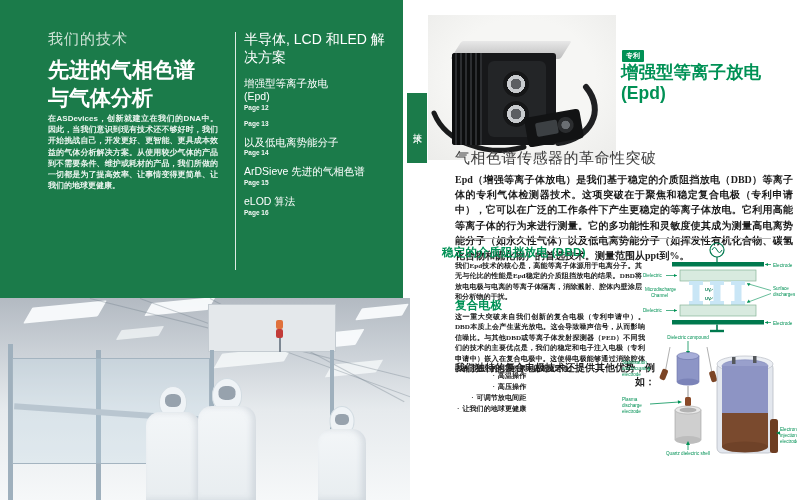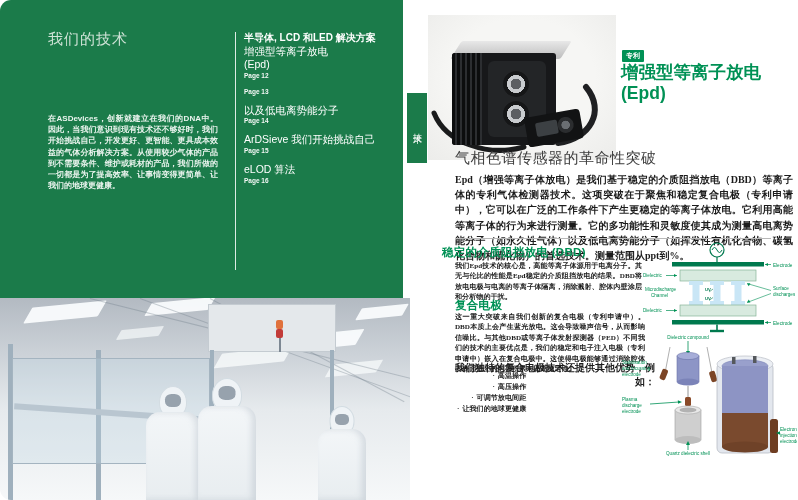--- a/index.html
+++ b/index.html
@@ -1,30 +1,30 @@
 <!DOCTYPE html>
 <html><head>
 <meta charset="utf-8">
 <style>
   html,body{margin:0;padding:0;background:#ffffff;}
   .page{position:relative;width:798px;height:500px;overflow:hidden;background:#ffffff;
-        font-family:"Liberation Sans",sans-serif;border-radius:11px;}
+        font-family:"Liberation Sans",sans-serif;}
   .abs{position:absolute;}
 
   
   .green-panel{left:0;top:0;width:403px;height:298px;background:#1b7b4a;}
   .eyebrow{left:48px;top:30px;font-size:15px;color:#cfe3d7;letter-spacing:1px;}
   .big-title{left:48px;top:56px;font-size:21px;line-height:1.32;font-weight:bold;color:#ffffff;white-space:pre-line;}
   .intro-left{left:48px;top:113px;width:170px;font-size:8px;line-height:1.4;color:#eaf4ee;
               font-weight:bold;text-align:justify;}
 
   
   .toc-divider{left:235px;top:32px;width:1px;height:238px;background:rgba(255,255,255,.85);}
   .toc{left:244px;top:31px;width:152px;color:#ffffff;}
-  .toc-header{font-size:10px;font-weight:bold;}
+  .toc-header{font-size:14px;font-weight:normal;margin-bottom:10px;}
   .toc-item{margin-bottom:9px;cursor:pointer;}
   .toc-label{font-size:10.5px;line-height:1.22;white-space:pre-line;}
   .toc-page{font-size:6.5px;font-weight:bold;margin-top:1px;opacity:.95;}
 
   
   .side-tab{left:407px;top:93px;width:20px;height:70px;background:#1b7b4a;display:flex;
             align-items:center;justify-content:center;}
   .side-tab span{writing-mode:vertical-rl;font-size:9px;color:#ffffff;letter-spacing:2px;}
 
   
@@ -86,39 +86,41 @@
   .svg-label{font-size:4.6px;fill:#009155;font-family:"Liberation Sans",sans-serif;}
   .svg-uv{font-size:4.2px;fill:#00794e;font-weight:bold;font-family:"Liberation Sans",sans-serif;}
 </style>
 </head>
 <body>
 
 <div class="page">
 
   <div class="abs green-panel"></div>
   <div class="abs eyebrow">我们的技术</div>
+  <div class="abs big-title">先进的气相色谱
+与气体分析</div>
   <div class="abs intro-left">在ASDevices，创新就建立在我们的DNA中。因此，当我们意识到现有技术还不够好时，我们开始挑战自己，开发更好、更智能、更具成本效益的气体分析解决方案。从使用较少气体的产品到不需要条件、维护或耗材的产品，我们所做的一切都是为了提高效率、让事情变得更简单、让我们的地球更健康。</div>
 
   <div class="abs toc-divider"></div>
   <div class="abs toc">
     <div class="toc-header">半导体, LCD 和LED 解决方案</div>
     <div class="toc-item">
       <div class="toc-label">增强型等离子放电
 (Epd)</div>
       <div class="toc-page">Page 12</div>
     </div>
     <div class="toc-item">
       <div class="toc-page">Page 13</div>
     </div>
     <div class="toc-item">
       <div class="toc-label">以及低电离势能分子</div>
       <div class="toc-page">Page 14</div>
     </div>
     <div class="toc-item">
-      <div class="toc-label">ArDSieve 我们开始挑战自己</div>
+      <div class="toc-label">ArDSieve 先进的气相色谱</div>
       <div class="toc-page">Page 15</div>
     </div>
     <div class="toc-item">
       <div class="toc-label">eLOD 算法</div>
       <div class="toc-page">Page 16</div>
     </div>
   </div>
 
   <div class="abs side-tab">
     <span>技术</span>

